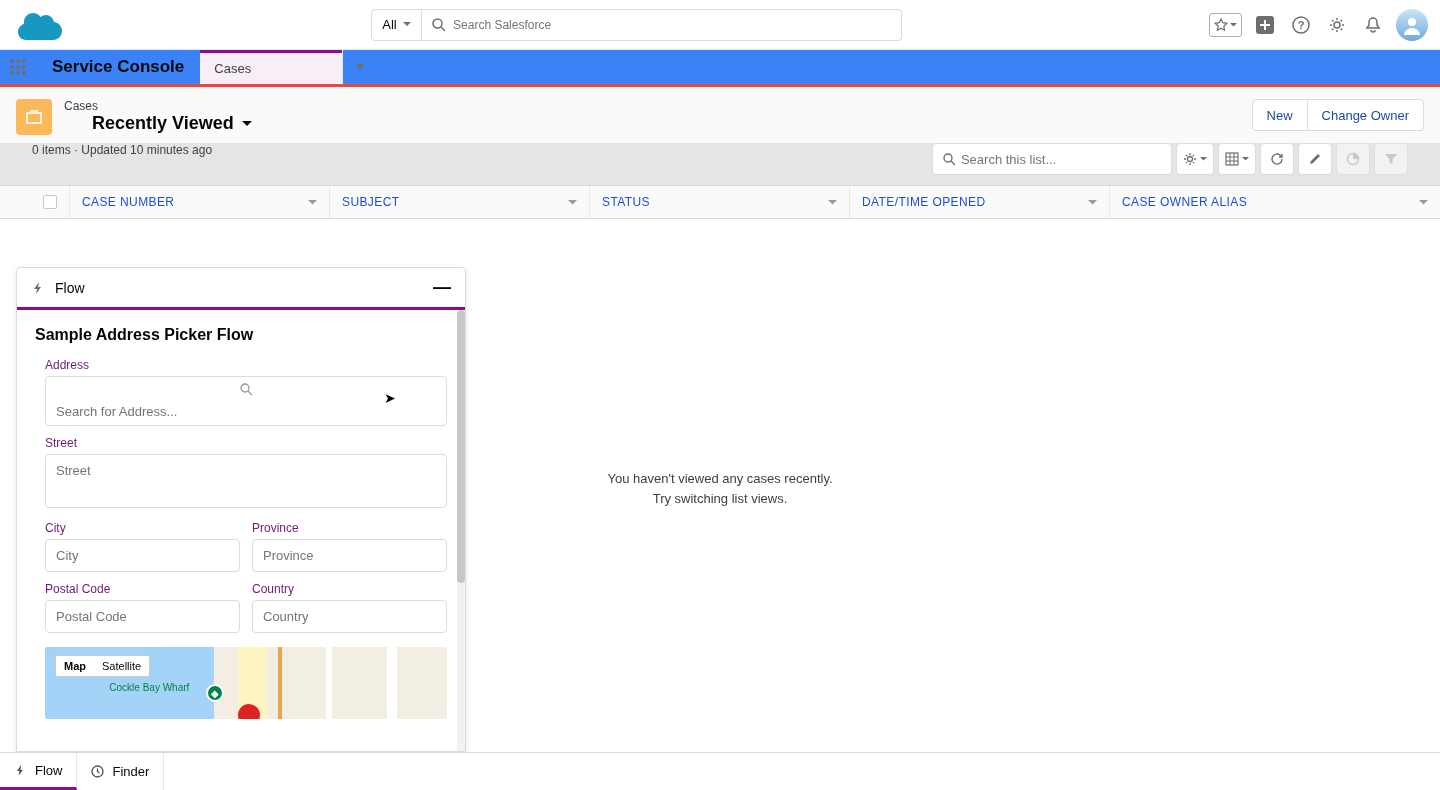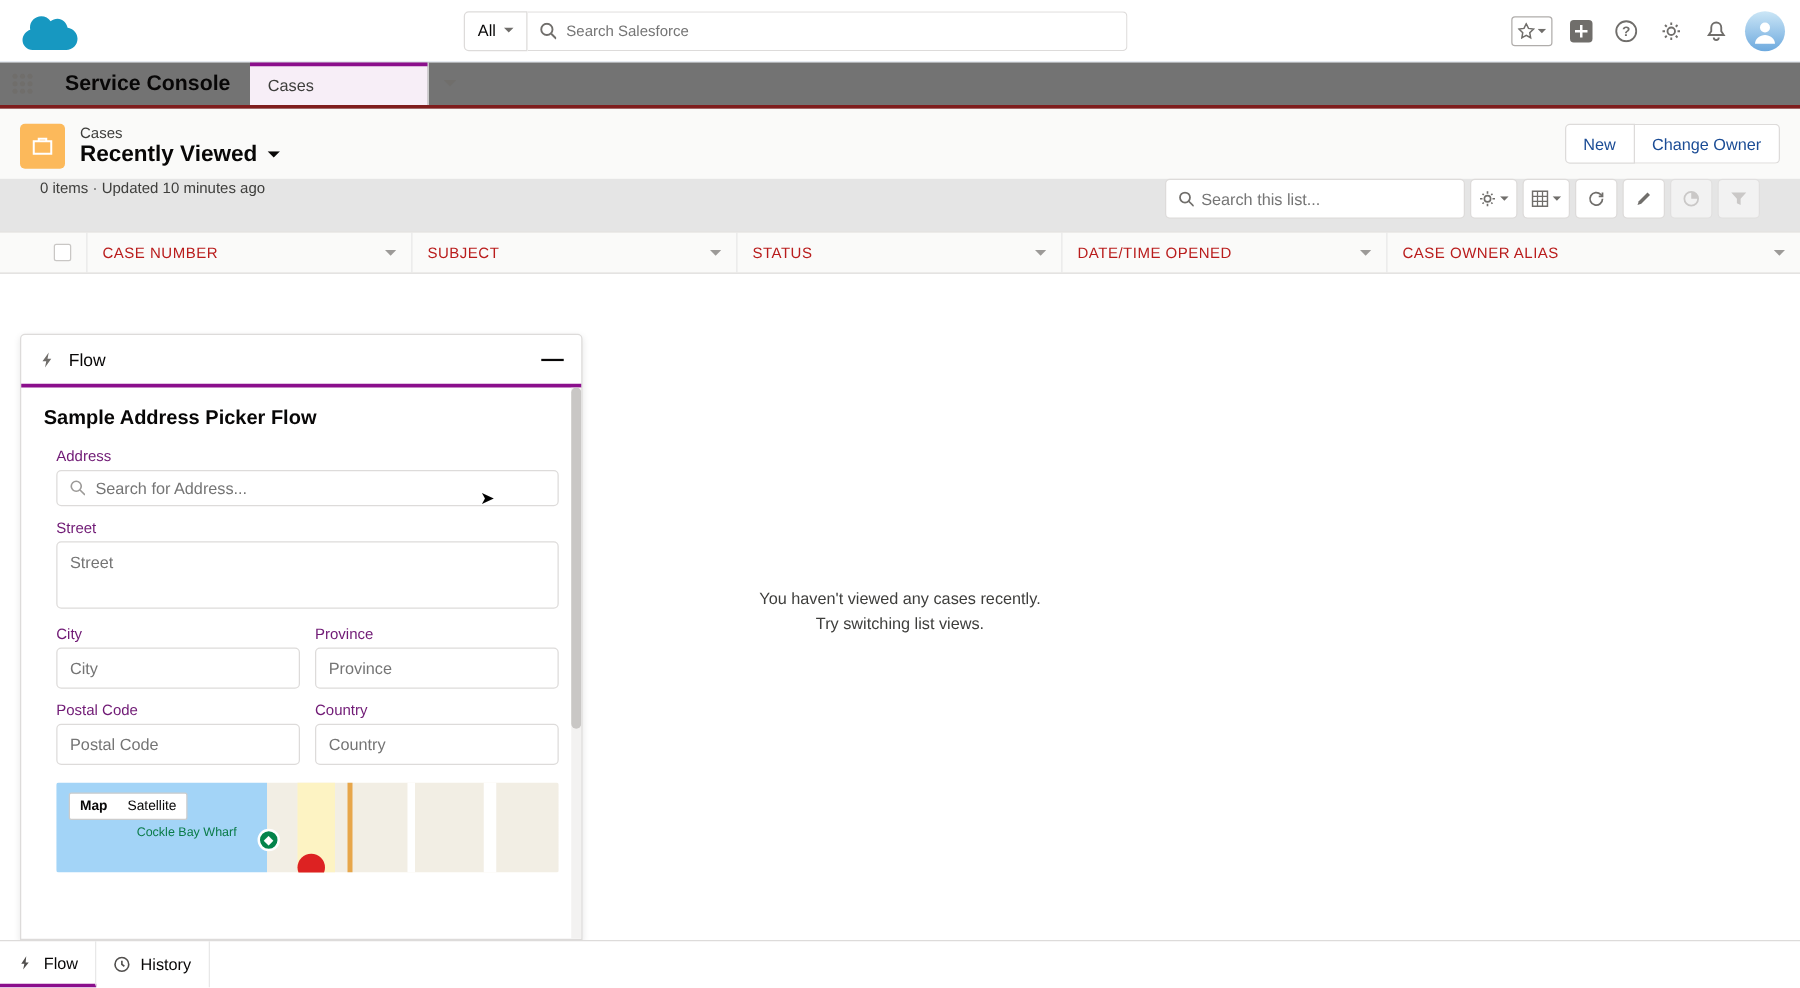--- a/index.html
+++ b/index.html
@@ -8,41 +8,41 @@
 .cloud-logo { width:48px; height:32px; margin-left:4px;}
 .cloud-logo svg { width:100%; height:100%; }
 .search-scope { margin-left:auto; display:flex; align-items:center; }
 .scope-pill { height:32px; border:1px solid #dddbda; border-radius:4px 0 0 4px; display:flex; align-items:center; padding:0 10px; cursor:pointer; gap:6px; background:#fff;}
 .search-box { width:480px; height:32px; border:1px solid #dddbda; border-left:none; border-radius:0 4px 4px 0; display:flex; align-items:center; padding:0 10px; gap:8px; }
 .search-box input { border:none; outline:none; width:100%; font-size:12px;}
 .top-right { margin-left:auto; display:flex; align-items:center; gap:10px; color:#706e6b;}
 .top-right .icon-btn { width:26px; height:26px; display:flex; align-items:center; justify-content:center; cursor:pointer; border-radius:4px;}
 .avatar { width:32px; height:32px; border-radius:50%; background:linear-gradient(#cbe6f6,#6da9de); display:flex; align-items:center; justify-content:center;}
 .favorites-box{height:24px; border:1px solid #b0adab; border-radius:3px; display:flex; align-items:center; padding:0 4px; gap:2px;}
-.navbar { height:37px; display:flex; align-items:stretch; border-bottom:3px solid #7f1d1d; background:#737373; }
+.navbar { height:37px; display:flex; align-items:stretch; border-bottom:3px solid #ef4444; background:#3b82f6; }
 .app-launcher { width:36px; display:flex; align-items:center; justify-content:center; cursor:pointer;}
 .app-name { display:flex; align-items:center; padding:0 16px; font-size:17px; font-weight:600;}
 .nav-tab { min-width:142px; display:flex; align-items:center; padding:0 14px; font-size:13px; color:#3e3e3c; cursor:pointer; border-top:3px solid transparent; position:relative;}
 .nav-tab.active { border-top:3px solid #8b0f8c; background:#f7eef7;}
 .nav-tab-chevron { width:34px; display:flex; align-items:center; justify-content:center; border-left:1px solid #e8e8e8; cursor:pointer;}
 .page-header { padding:12px 16px 8px; display:flex; align-items:flex-start; background:#fafaf9;}
 .obj-icon { width:36px; height:36px; border-radius:4px; background:#fcb95b; margin-right:12px; display:flex; align-items:center; justify-content:center; color:#fff;}
 .obj-meta .breadcrumb { font-size:12px; color:#3e3e3c;}
-.obj-meta .title { font-size:18px; font-weight:700; display:flex; align-items:center; gap:8px;}
+.obj-meta .title { font-size:18px; font-weight:700; display:flex; align-items:center; gap:8px;margin-left:28px;}
 .header-actions { margin-left:auto; display:flex; gap:0; }
 .header-actions button { height:32px; padding:0 14px; background:#fff; border:1px solid #dddbda; color:#1b4c95; font-size:13px; cursor:pointer; }
 .header-actions button:first-child{border-radius:4px 0 0 4px;}
 .header-actions button:last-child{border-radius:0 4px 4px 0; border-left:none;}
 .sub-header { padding:0 32px 10px; display:flex; background:#e5e5e5;}
 .meta-text { font-size:12px; color:#3e3e3c;}
 .list-controls { margin-left:auto; display:flex; gap:4px; align-items:center;}
 .list-search { width:240px; height:32px; border:1px solid #dddbda; border-radius:4px; display:flex; align-items:center; padding:0 10px; gap:6px; background:#fff;}
 .list-search input { border:none; outline:none; width:100%; font-size:13px;}
 .ctl-btn { height:32px; min-width:34px; border:1px solid #dddbda; border-radius:4px; background:#fff; display:flex; align-items:center; justify-content:center; padding:0 6px; gap:3px; cursor:pointer; color:#706e6b;}
-.table-head { height:34px; display:flex; align-items:center; border-top:1px solid #dddbda; border-bottom:1px solid #dddbda; background:#fafaf9; font-size:12px; color:#b91c1c; letter-spacing:0.4px;}
+.table-head { height:34px; display:flex; align-items:center; border-top:1px solid #dddbda; border-bottom:1px solid #dddbda; background:#fafaf9; font-size:12px; color:#1d4ed8; letter-spacing:0.4px;}
 .th { display:flex; align-items:center; justify-content:space-between; padding:0 12px; height:100%; border-right:1px solid #e8e8e8;}
 .th:last-child{border-right:none;}
 .th .sort { color:#9c9a98; }
 .th-check{width:70px; justify-content:flex-end;}
 .chk{width:14px;height:14px;border:1px solid #c9c7c5;border-radius:2px;background:#fff;}
 .empty-state { text-align:center; color:#3e3e3c; font-size:13px; margin-top:250px;}
 .empty-state p { line-height:1.5;}
 .utility-bar { position:absolute; bottom:0; left:0; right:0; height:38px; border-top:1px solid #dddbda; background:#fff; display:flex; z-index:5;}
 .util-tab { height:100%; padding:0 14px; display:flex; align-items:center; gap:8px; font-size:13px; cursor:pointer; border-right:1px solid #e8e8e8;}
 .util-tab.active { border-bottom:3px solid #8b0f8c;}
@@ -51,21 +51,21 @@
 .flow-head .min { margin-left:auto; cursor:pointer; font-size:18px; font-weight:600;}
 .flow-body { flex:1; overflow:hidden; position:relative; padding:16px 18px 0;}
 .flow-title { font-size:16px; font-weight:700; margin-bottom:14px;}
 .flow-section { display:flex; align-items:center; gap:10px; margin-bottom:14px;}
 .flow-section .sec-icon{ width:30px; height:30px; border-radius:4px; background:#04844b; display:flex; align-items:center; justify-content:center;}
 .flow-section .sec-title{ font-size:15px; font-weight:700;}
 .form-row { margin-bottom:10px;}
 .form-label { font-size:12px; color:#701a75; margin-bottom:4px; display:block;}
 .form-input, .form-textarea { width:100%; border:1px solid #dddbda; border-radius:4px; padding:8px 10px; font-size:13px; font-family:inherit;}
 .form-textarea { height:54px; resize:none;}
-.lookup { display:flex; align-items:center; gap:8px; border:1px solid #dddbda; border-radius:4px; padding:6px 10px;}
+.lookup { display:flex; align-items:center; gap:8px; border:1px solid #dddbda; border-radius:4px; padding:6px 10px;flex-direction:column;}
 .lookup input { border:none; outline:none; width:100%; font-size:13px;}
 .two-col { display:flex; gap:12px;}
 .two-col > div { flex:1; }
 .map-preview { height:72px; border:0; position:relative; overflow:hidden; margin-top:4px; border-radius:2px;}
 .map-bg{position:absolute;inset:0;background:
   linear-gradient(90deg, #a3d4f7 0%, #a3d4f7 42%, #f2eee4 42%, #f2eee4 100%);}
 .map-bg::before{content:"";position:absolute;left:48%;top:0;bottom:0;width:30px;background:#fdf3c3;}
 .map-bg::after{content:"";position:absolute;left:58%;top:0;bottom:0;width:4px;background:#e7a64a;}
 .map-road-v{position:absolute;top:0;bottom:0;width:10px;background:#fff;left:85%;}
 .map-road-v2{position:absolute;top:0;bottom:0;width:6px;background:#fff;left:70%;}
@@ -360,15 +360,15 @@
     <svg width="13" height="13">
         <path d="M7 1L3 7h2.5l-1 4.5L9 6H6.5L7 1z" fill="#514f4d"></path>
       </svg>
     <span>Flow</span>
   </div>
   <div class="util-tab">
     <svg width="13" height="13">
         <circle cx="6.5" cy="6.5" r="5.5" fill="none" stroke="#514f4d" stroke-width="1.3"></circle>
         <path d="M6.5 3.5v3l2 1.5" fill="none" stroke="#514f4d" stroke-width="1.3"></path>
       </svg>
-    <span>History</span>
+    <span>Finder</span>
   </div>
 </div>
 
 </body></html>

